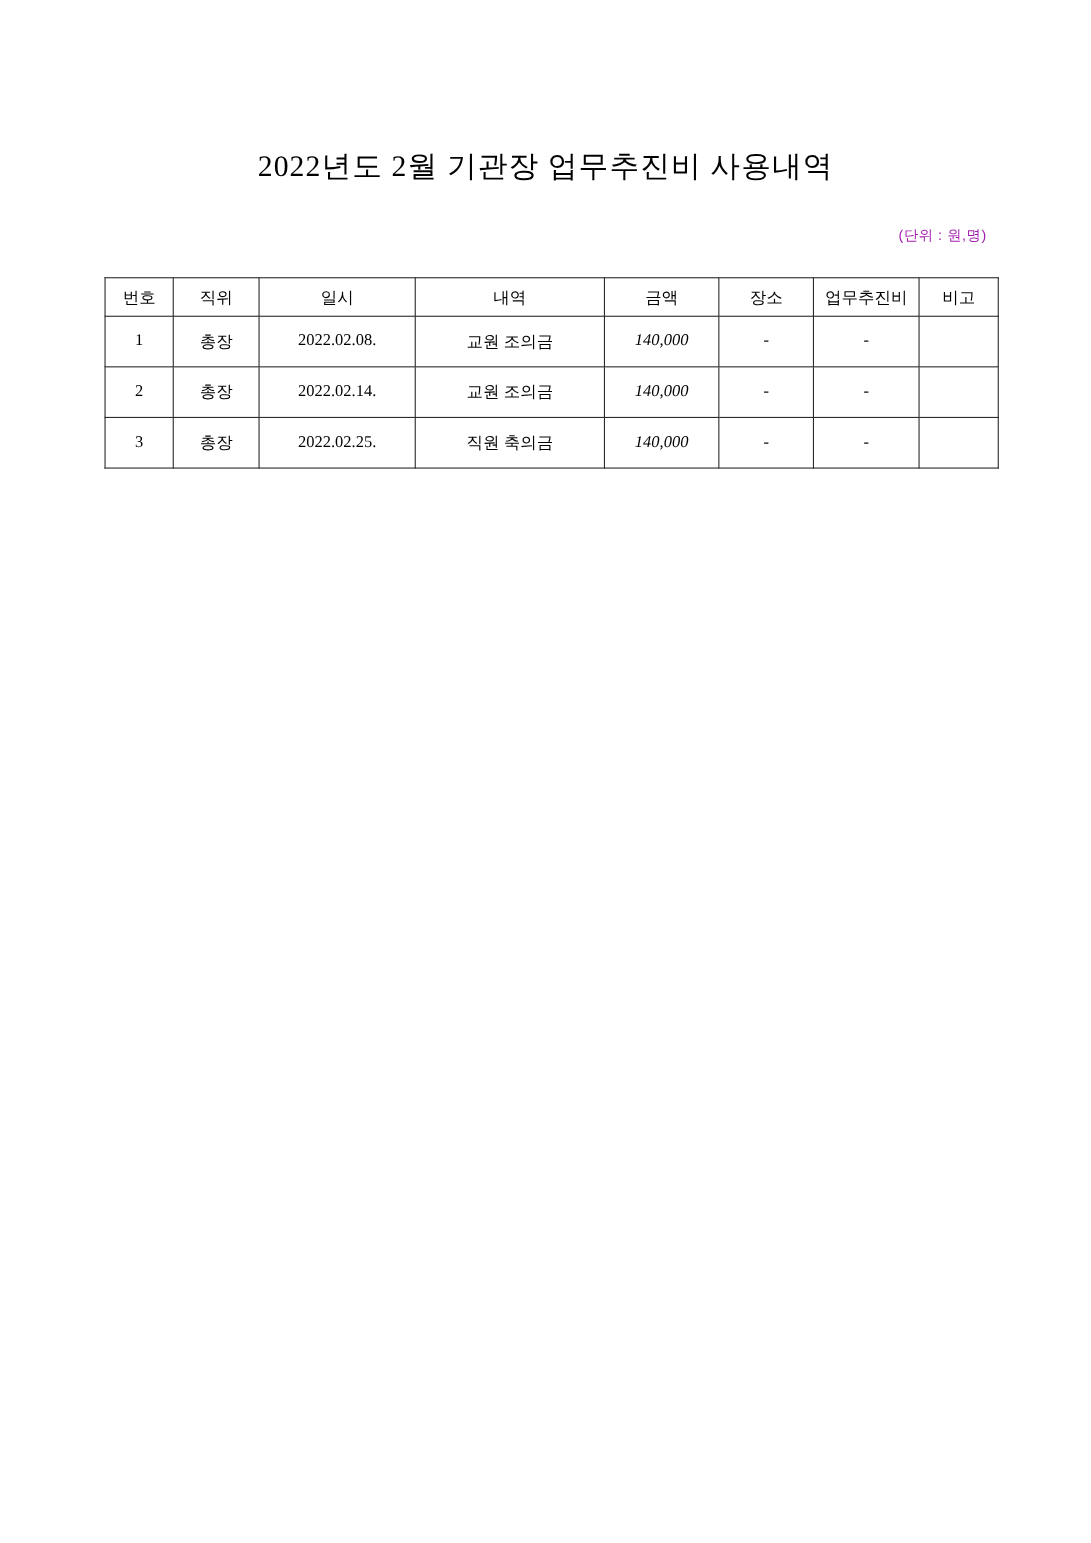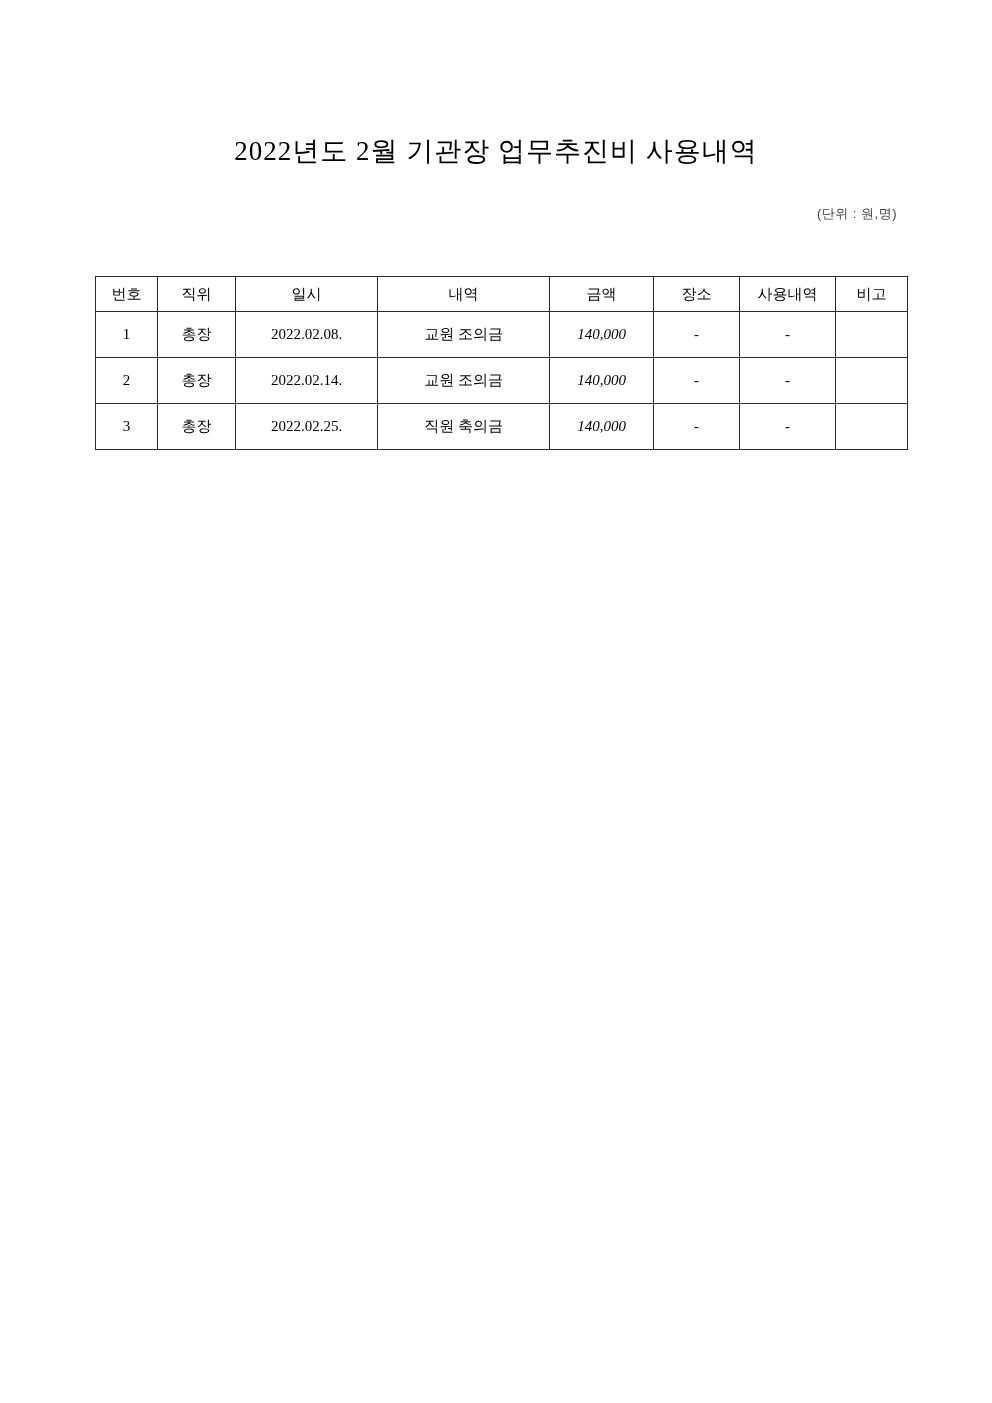--- a/index.html
+++ b/index.html
@@ -34,29 +34,28 @@
     font-family: "Liberation Serif", "DejaVu Serif", serif;
     color: #000;
     white-space: nowrap;
   }
   .unit-note {
     position: absolute;
     top: 205px;
     right: 95px;
     font-size: 13px;
     font-family: "Liberation Sans", sans-serif;
-    color: #404040;
+    color: #a21caf;
     letter-spacing: 0.5px;
   }
   .table-wrap {
     position: absolute;
     top: 252px;
     left: 95px;
     width: 802px;
-    margin-top: 24px;
   }
   table.expense {
     border-collapse: collapse;
     width: 802px;
     table-layout: fixed;
     font-size: 15px;
   }
   table.expense th,
   table.expense td {
     border: 1px solid #2b2b2b;
@@ -116,21 +115,21 @@
         <col class="c-note">
       </colgroup>
       <thead>
         <tr>
           <th>번호</th>
           <th>직위</th>
           <th>일시</th>
           <th>내역</th>
           <th>금액</th>
           <th>장소</th>
-          <th>사용내역</th>
+          <th>업무추진비</th>
           <th>비고</th>
         </tr>
       </thead>
       <tbody>
         <tr>
           <td>1</td>
           <td>총장</td>
           <td>2022.02.08.</td>
           <td>교원 조의금</td>
           <td class="amount">140,000</td>

